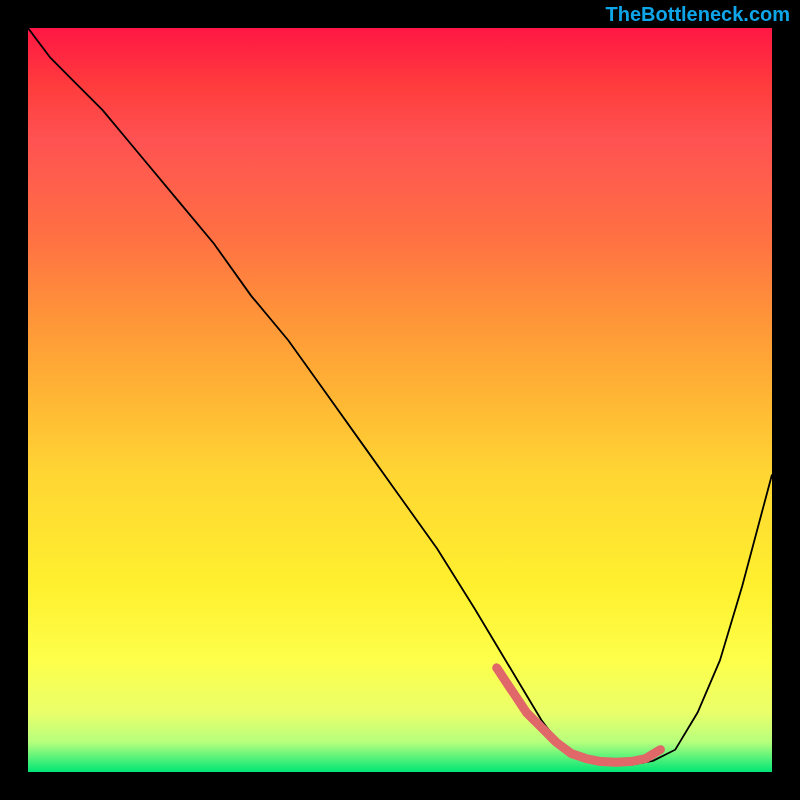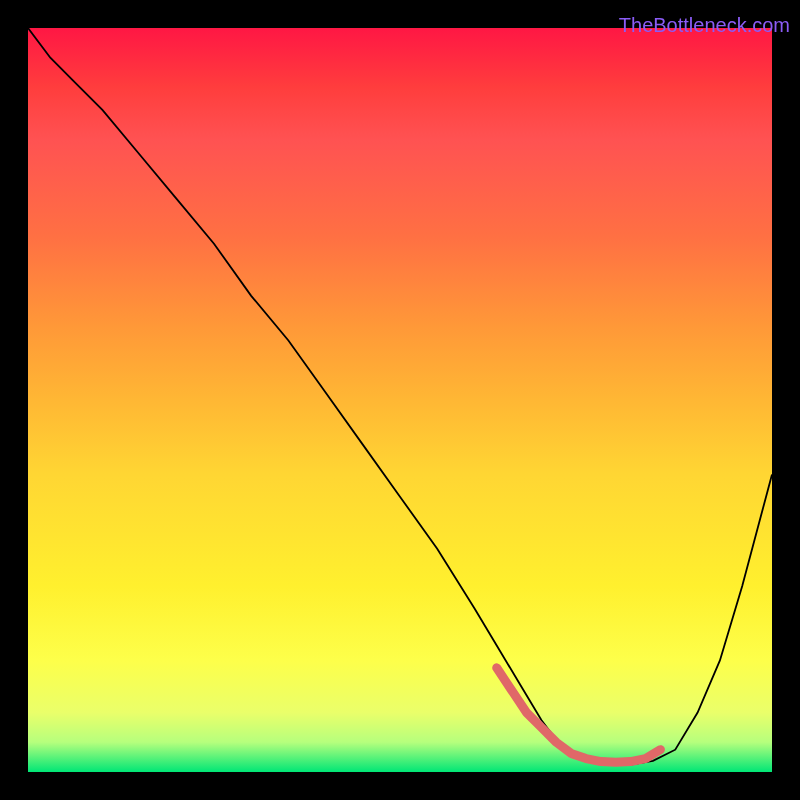--- a/index.html
+++ b/index.html
@@ -5,25 +5,25 @@
   * { margin: 0; padding: 0; box-sizing: border-box; }
   body {
     width: 800px;
     height: 800px;
     background: #000;
     position: relative;
     font-family: Arial, sans-serif;
   }
   .watermark {
     position: absolute;
-    top: 14px;
+    top: 3px;
     right: 10px;
-    color: #8b5cf6;
+    color: #0ea5e9;
     font-size: 20px;
-    font-weight: normal;
+    font-weight: bold;
     z-index: 10;
   }
   .chart-area {
     position: absolute;
     left: 28px;
     top: 28px;
     width: 744px;
     height: 744px;
     background: linear-gradient(to bottom,
       #ff1744 0%,

